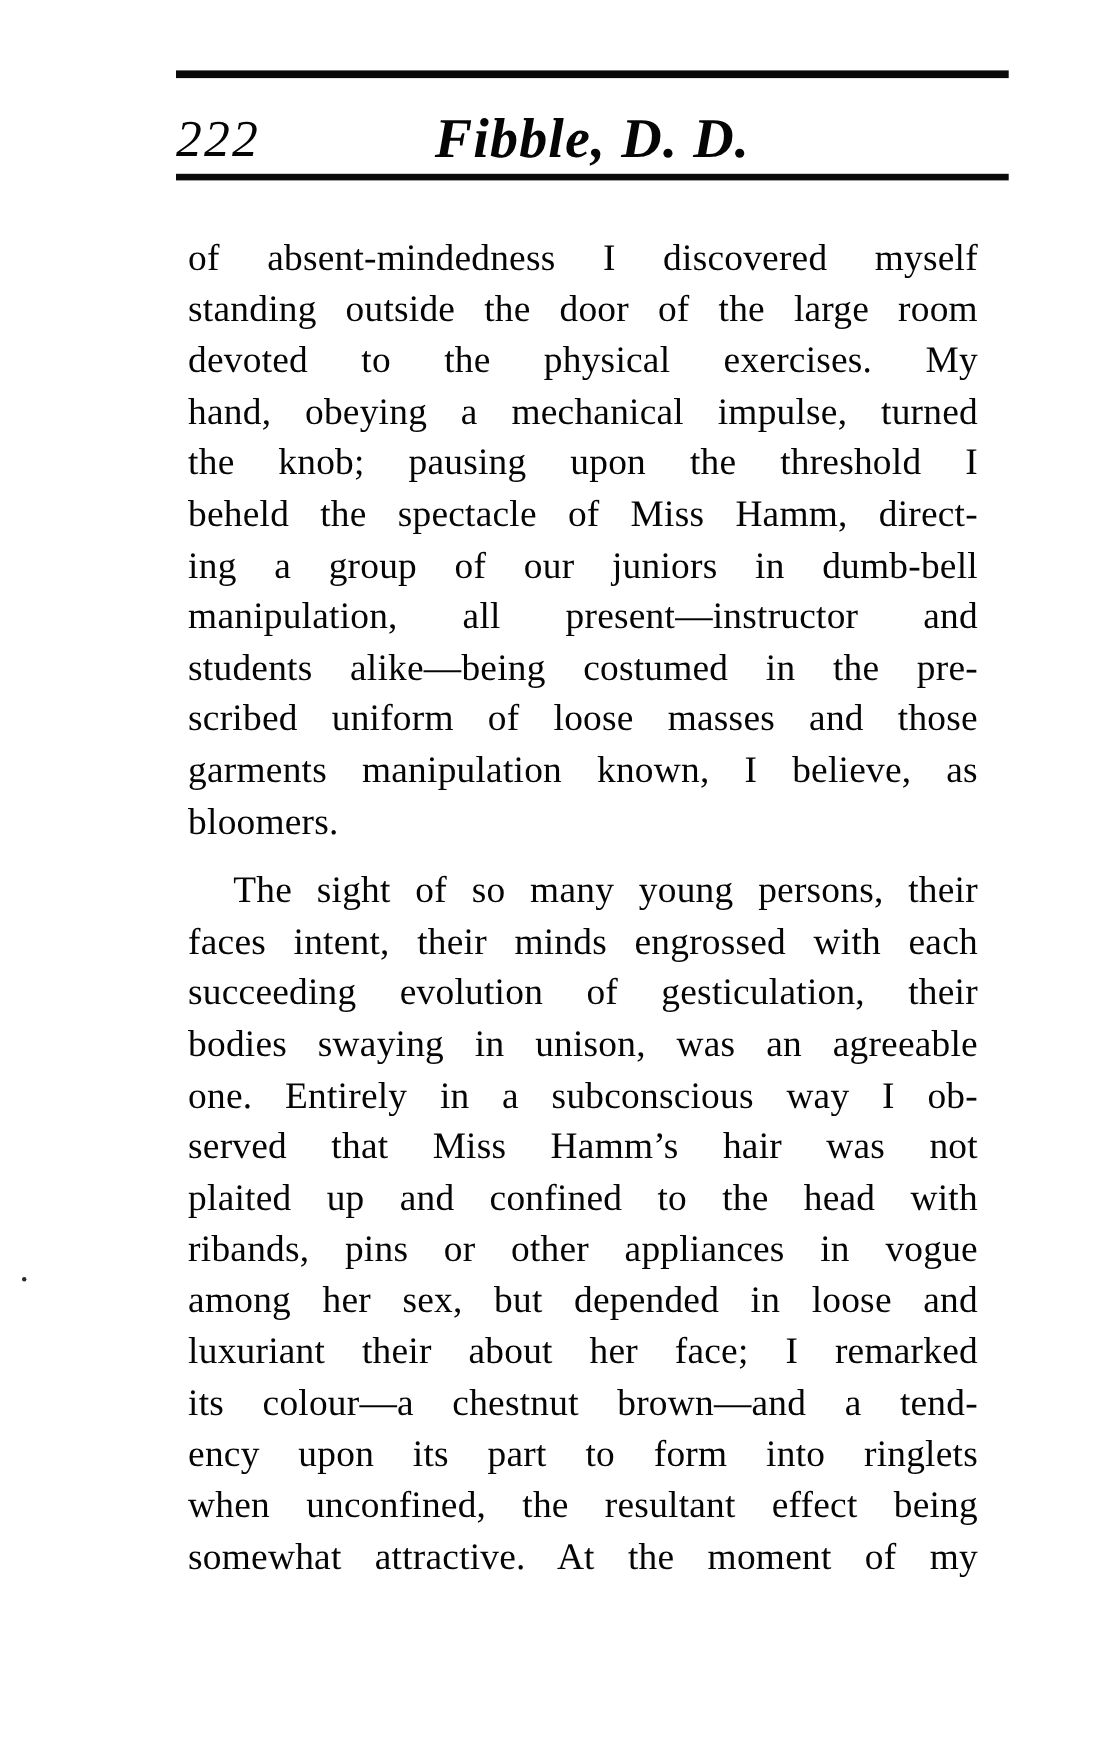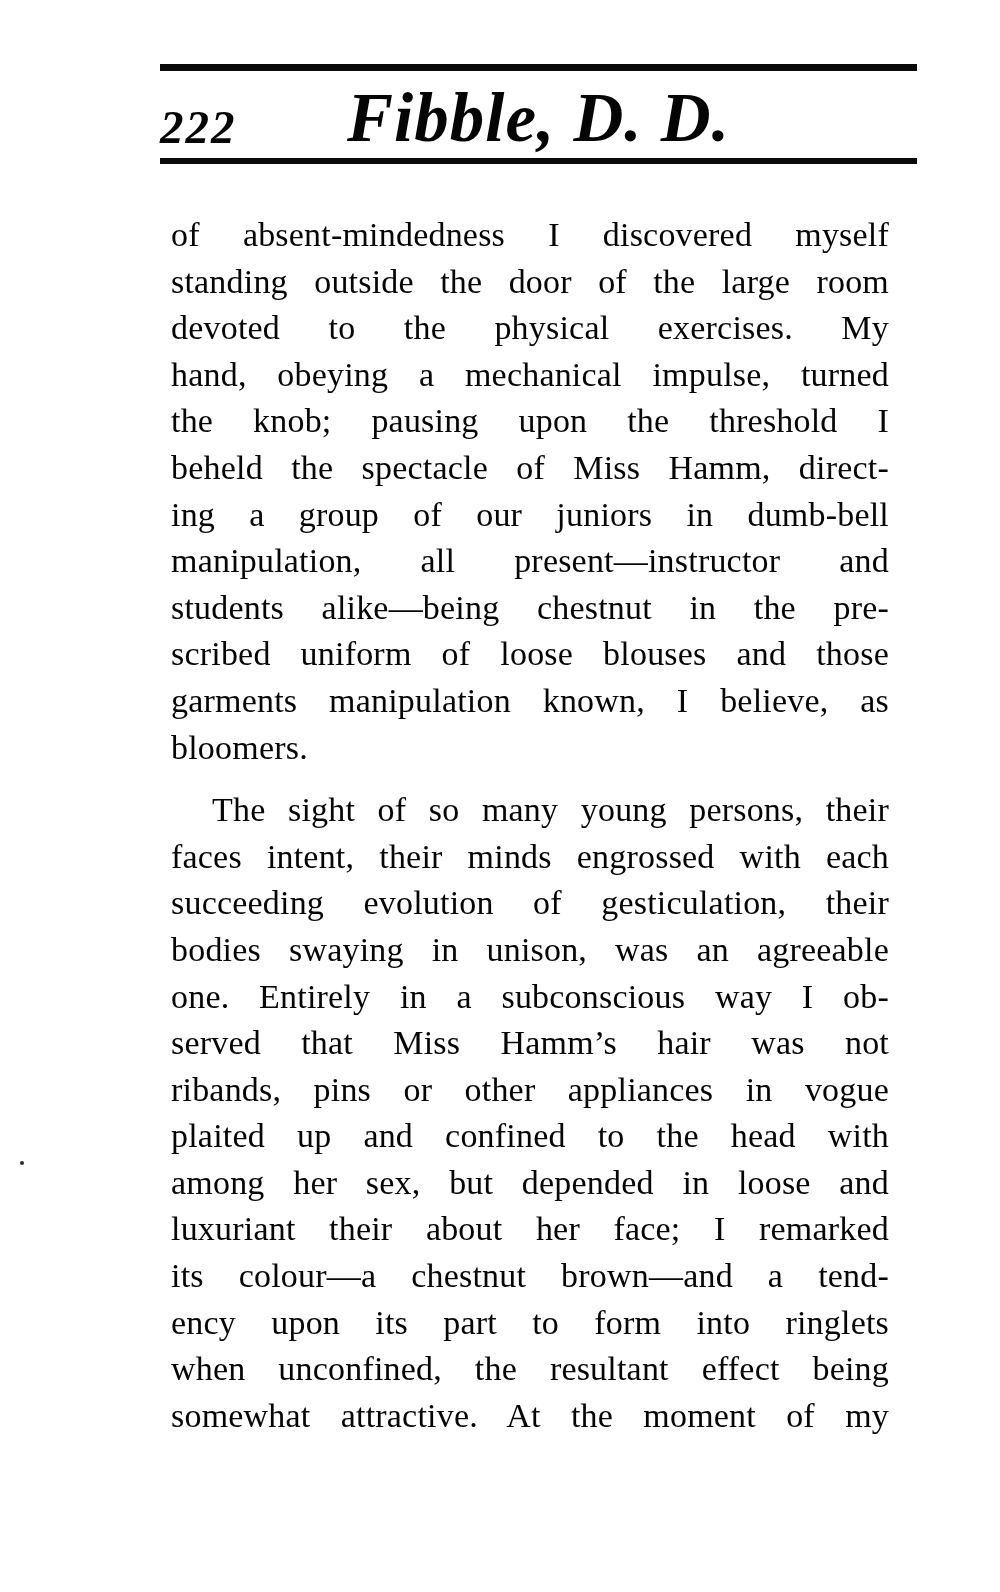--- a/index.html
+++ b/index.html
@@ -31,33 +31,33 @@
   .rule-bottom { height: 6px; }
   .header-row {
     position: relative;
     height: 80px;
     display: flex;
     align-items: flex-end;
     padding-bottom: 7px;
   }
   .page-number {
     font-style: italic;
-    font-weight: bold;
+    font-weight: normal;
     font-size: 47px;
     line-height: 1;
     letter-spacing: 2px;
   }
   .running-title {
     position: absolute;
     left: 50%;
     transform: translateX(-50%);
     bottom: 5px;
     font-style: italic;
     font-weight: bold;
-    font-size: 69px;
+    font-size: 51px;
     line-height: 1;
     white-space: nowrap;
     letter-spacing: 1px;
   }
 
   
   .body-text {
     position: absolute;
     left: 155px;
     top: 196px;
@@ -106,34 +106,34 @@
   <div class="body-text">
     <div class="paragraph" id="para1">
         <div class="line">of absent-mindedness I discovered myself</div>
         <div class="line">standing outside the door of the large room</div>
         <div class="line">devoted to the physical exercises.  My</div>
         <div class="line">hand, obeying a mechanical impulse, turned</div>
         <div class="line">the knob; pausing upon the threshold I</div>
         <div class="line">beheld the spectacle of Miss Hamm, direct-</div>
         <div class="line">ing a group of our juniors in dumb-bell</div>
         <div class="line">manipulation, all present—instructor and</div>
-        <div class="line">students alike—being chestnut in the pre-</div>
-        <div class="line">scribed uniform of loose blouses and those</div>
+        <div class="line">students alike—being costumed in the pre-</div>
+        <div class="line">scribed uniform of loose masses and those</div>
         <div class="line">garments manipulation known, I believe, as</div>
         <div class="line">bloomers.</div>
       </div>
     <div class="paragraph" id="para2">
         <div class="line">The sight of so many young persons, their</div>
         <div class="line">faces intent, their minds engrossed with each</div>
         <div class="line">succeeding evolution of gesticulation, their</div>
         <div class="line">bodies swaying in unison, was an agreeable</div>
         <div class="line">one.  Entirely in a subconscious way I ob-</div>
         <div class="line">served that Miss Hamm’s hair was not</div>
+        <div class="line">plaited up and confined to the head with</div>
         <div class="line">ribands, pins or other appliances in vogue</div>
-        <div class="line">plaited up and confined to the head with</div>
         <div class="line">among her sex, but depended in loose and</div>
         <div class="line">luxuriant their about her face; I remarked</div>
         <div class="line">its colour—a chestnut brown—and a tend-</div>
         <div class="line">ency upon its part to form into ringlets</div>
         <div class="line">when unconfined, the resultant effect being</div>
         <div class="line">somewhat attractive.  At the moment of my</div>
       </div>
   </div>
 
   <div class="ink-speck"></div>

